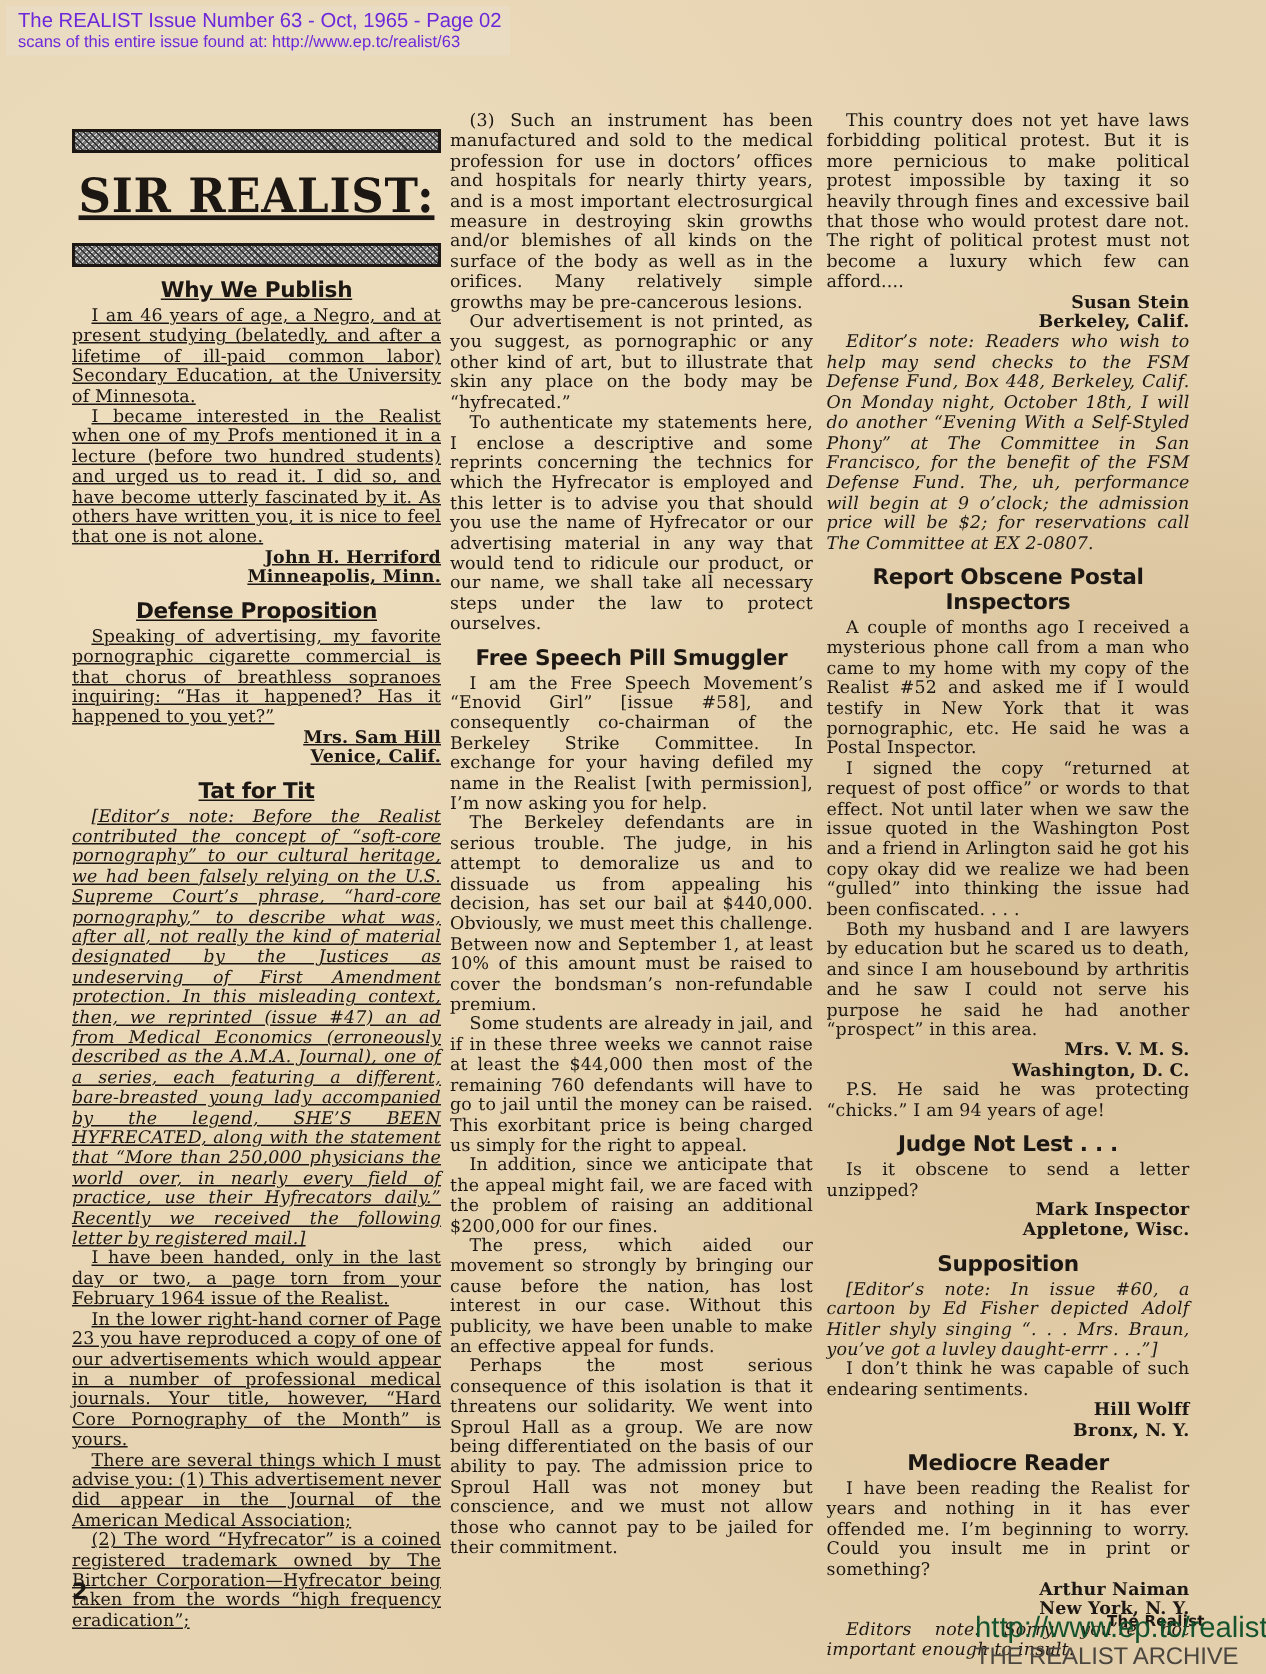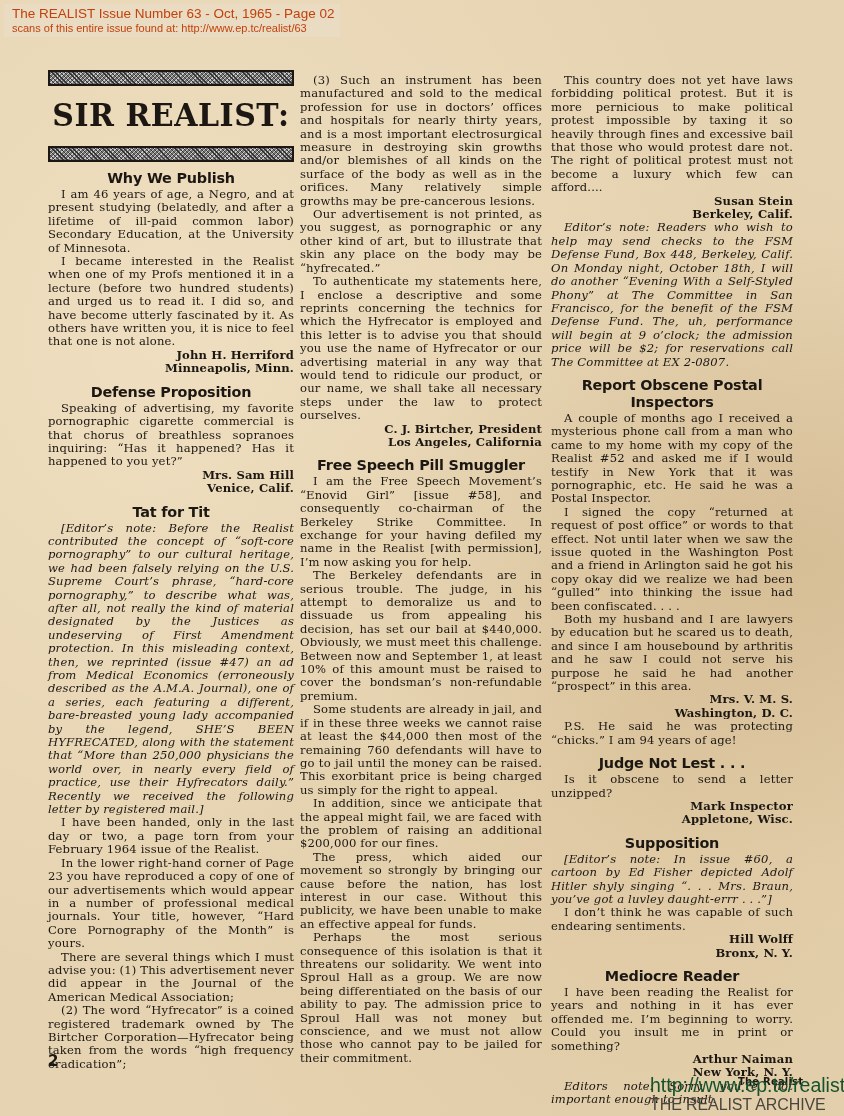--- a/index.html
+++ b/index.html
@@ -12,21 +12,21 @@
         radial-gradient(ellipse at 95% 50%, rgba(190,160,115,0.35), transparent 40%);
       color: #1c1712;
       font-family: "DejaVu Serif", "Liberation Serif", serif;
       position: relative;
     }
     .scan-banner {
       position: absolute; left: 4px; top: 4px;
       background: #e9dcc2;
       padding: 2px 6px 3px 8px;
       font-family: "Liberation Sans", sans-serif;
-      color: #c2410c;
+      color: #6d28d9;
       line-height: 1.15;
     }
     .scan-banner .t1 { font-size: 13.5px; }
     .scan-banner .t2 { font-size: 11px; }
 
     .col {
       position: absolute;
       top: 0;
       font-size: 11.6px;
       line-height: 13.4px;
@@ -91,21 +91,21 @@
     }
   </style>
 </head>
 <body>
 
 <div class="scan-banner">
   <div class="t1">The REALIST Issue Number 63 - Oct, 1965 - Page 02</div>
   <div class="t2">scans of this entire issue found at: http://www.ep.tc/realist/63</div>
 </div>
 
-<div class="col col-1" style="top:70px;">
+<div class="col col-1" style="top:86px;text-decoration:underline;">
   <div class="hbar"></div>
   <div class="masthead">SIR REALIST:</div>
   <div class="hbar"></div>
 
   <section>
     <h3 class="section">Why We Publish</h3>
     <p>I am 46 years of age, a Negro, and at present studying (belatedly, and after a lifetime of ill-paid common labor) Secondary Education, at the University of Minnesota.</p>
     <p>I became interested in the Realist when one of my Profs mentioned it in a lecture (before two hundred students) and urged us to read it. I did so, and have become utterly fascinated by it. As others have written you, it is nice to feel that one is not alone.</p>
     <div class="sig-block">
       <div class="inner">
@@ -134,26 +134,20 @@
     <p>There are several things which I must advise you: (1) This advertisement never did appear in the Journal of the American Medical Association;</p>
     <p>(2) The word “Hyfrecator” is a coined registered trademark owned by The Birtcher Corporation—Hyfrecator being taken from the words “high frequency eradication”;</p>
   </section>
 </div>
 
 <div class="col col-2" style="top:74px;">
   <section>
     <p>(3) Such an instrument has been manufactured and sold to the medical profession for use in doctors’ offices and hospitals for nearly thirty years, and is a most important electrosurgical measure in destroying skin growths and/or blemishes of all kinds on the surface of the body as well as in the orifices. Many relatively simple growths may be pre-cancerous lesions.</p>
     <p>Our advertisement is not printed, as you suggest, as pornographic or any other kind of art, but to illustrate that skin any place on the body may be “hyfrecated.”</p>
     <p>To authenticate my statements here, I enclose a descriptive and some reprints concerning the technics for which the Hyfrecator is employed and this letter is to advise you that should you use the name of Hyfrecator or our advertising material in any way that would tend to ridicule our product, or our name, we shall take all necessary steps under the law to protect ourselves.</p>
-    <div class="sig-block">
-      <div class="inner">
-        <div>C. J. Birtcher, President</div>
-        <div>Los Angeles, California</div>
-      </div>
-    </div>
   </section>
 
   <section>
     <h3 class="section">Free Speech Pill Smuggler</h3>
     <p>I am the Free Speech Movement’s “Enovid Girl” [issue #58], and consequently co-chairman of the Berkeley Strike Committee. In exchange for your having defiled my name in the Realist [with permission], I’m now asking you for help.</p>
     <p>The Berkeley defendants are in serious trouble. The judge, in his attempt to demoralize us and to dissuade us from appealing his decision, has set our bail at $440,000. Obviously, we must meet this challenge. Between now and September 1, at least 10% of this amount must be raised to cover the bondsman’s non-refundable premium.</p>
     <p>Some students are already in jail, and if in these three weeks we cannot raise at least the $44,000 then most of the remaining 760 defendants will have to go to jail until the money can be raised. This exorbitant price is being charged us simply for the right to appeal.</p>
     <p>In addition, since we anticipate that the appeal might fail, we are faced with the problem of raising an additional $200,000 for our fines.</p>
     <p>The press, which aided our movement so strongly by bringing our cause before the nation, has lost interest in our case. Without this publicity, we have been unable to make an effective appeal for funds.</p>
     <p>Perhaps the most serious consequence of this isolation is that it threatens our solidarity. We went into Sproul Hall as a group. We are now being differentiated on the basis of our ability to pay. The admission price to Sproul Hall was not money but conscience, and we must not allow those who cannot pay to be jailed for their commitment.</p>

